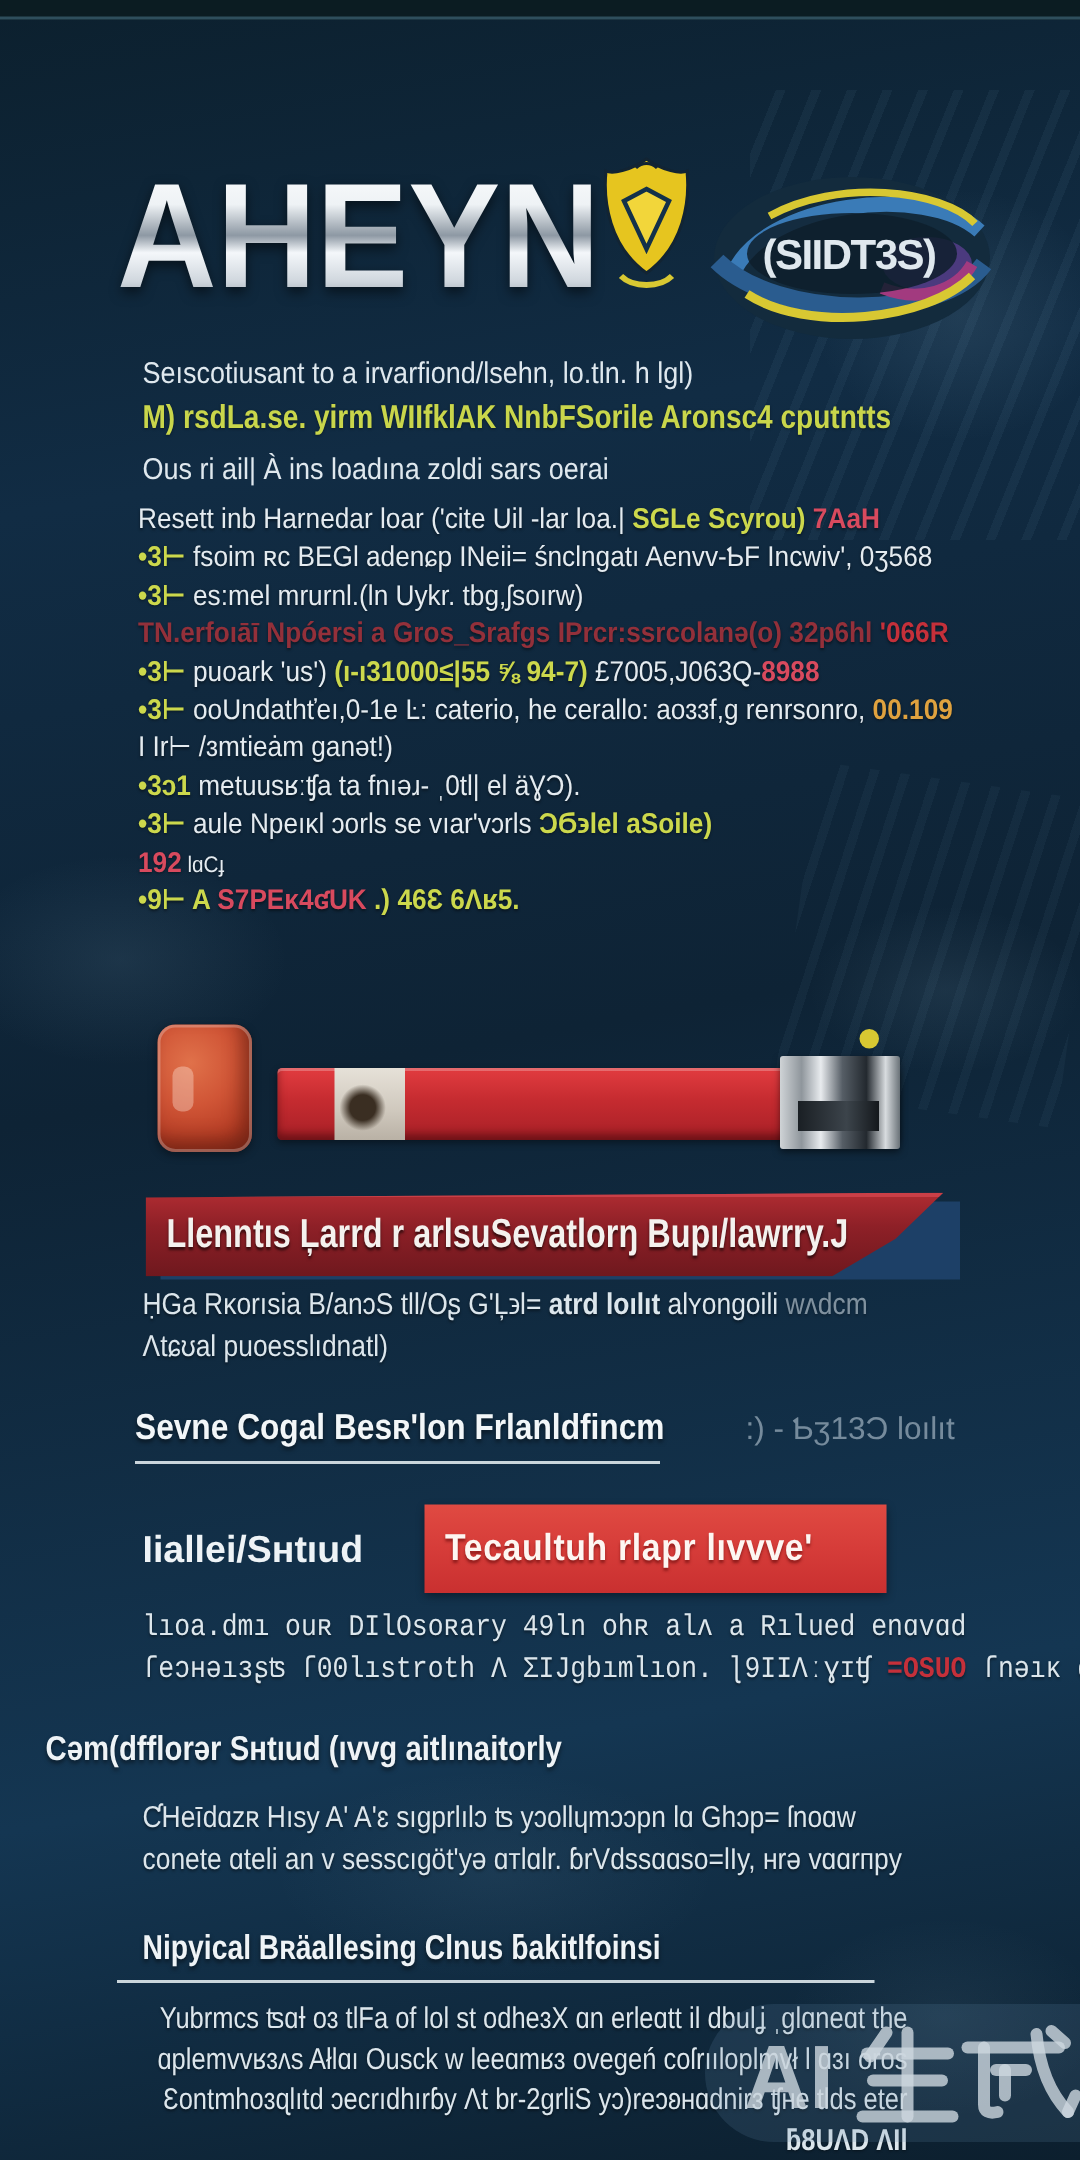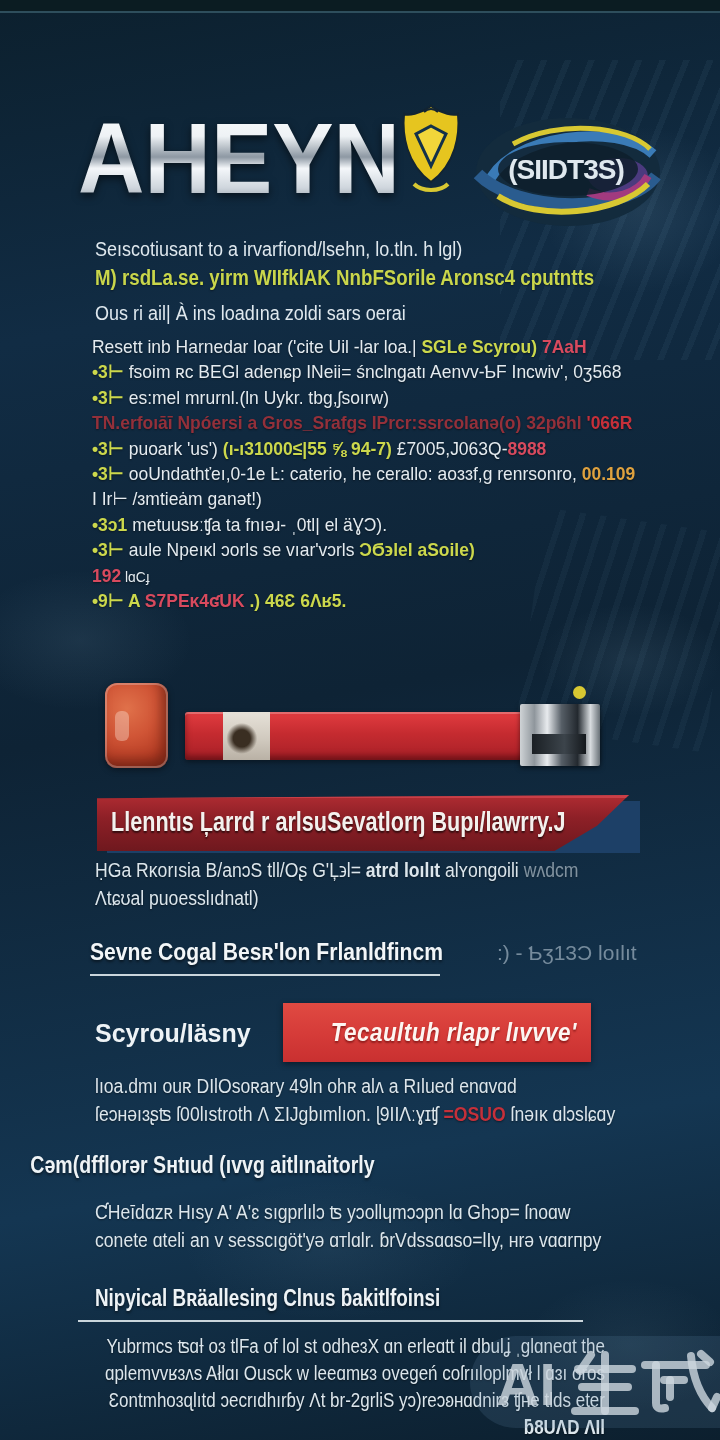--- a/index.html
+++ b/index.html
@@ -67,37 +67,37 @@
     background:linear-gradient(180deg,#b02c32 0%,#8e2027 40%,#6f181e 100%);
     clip-path:polygon(0% 6%,100% 0%,94% 55%,86% 100%,0% 100%);
     box-shadow:inset 0 3px 0 rgba(225,80,90,.55); }
   .banner-title { position:absolute; left:14px; top:0; height:56px; line-height:54px;
     font-size:27px; font-weight:800; color:#f4f1ee; white-space:nowrap;
     transform:scaleX(.80); transform-origin:left center; text-shadow:0 2px 2px rgba(0,0,0,.6); }
   
   .para { position:absolute; left:95px; width:600px; color:#dce6ec; font-size:20px; }
   .pl { white-space:nowrap; line-height:28px; transform:scaleX(.88); transform-origin:left center; text-shadow:0 1px 2px rgba(0,0,0,.45); }
   .p-summary { top:856px; }
-  .p2 { top:1072px; }
+  .p2 { top:1072px;font-family:Liberation Mono, monospace; }
   .p3 { top:1198px; }
   .p4 { top:1333px;text-align:right; }
   .p4 .pl { line-height:27px; transform:scaleX(.85); }
   
   .h1wrap { position:absolute; left:90px; top:938px; white-space:nowrap; }
   .h1main { font-size:24px; font-weight:800; color:#f2f6f8; display:inline-block; transform:scaleX(.88); transform-origin:left center; text-shadow:0 2px 3px rgba(0,0,0,.5); }
   .h1tail { font-size:21px; color:rgba(200,215,225,.55); }
   .rule { position:absolute; height:2px; background:rgba(235,243,247,.85); }
   .rule1 { left:90px; top:974px; width:350px; }
   .rule3 { left:78px; top:1320px; width:505px; }
   .action { position:absolute; left:0; top:1003px; width:720px; height:62px; }
   .action-label { position:absolute; left:95px; top:16px; font-size:25px; font-weight:600; color:#eef3f6; white-space:nowrap; }
   .cta { position:absolute; left:283px; top:0; width:308px; height:59px;
     background:linear-gradient(180deg,#e04a42 0%,#d63c39 50%,#c93030 100%);
-    display:flex; align-items:center; justify-content:flex-end; cursor:pointer;
-    box-shadow:0 2px 6px rgba(0,0,0,.45);font-style:italic; }
+    display:flex; align-items:center; justify-content:flex-start; cursor:pointer;
+    box-shadow:0 2px 6px rgba(0,0,0,.45); }
   .cta span { font-size:25px; font-weight:800; color:#fdf6f2; white-space:nowrap; transform:scaleX(.9); text-shadow:0 2px 2px rgba(100,10,10,.6); letter-spacing:.5px; }
   .h2wrap { position:absolute; left:0; top:1152px; width:720px; text-align:left; white-space:nowrap; }
   .h2main { font-size:23px; font-weight:800; color:#eef3f6; display:inline-block; transform:scaleX(.85); transform-origin:center; text-shadow:0 2px 3px rgba(0,0,0,.5); }
   .h3wrap { position:absolute; left:95px; top:1285px; white-space:nowrap; }
   .h3main { font-size:23px; font-weight:800; color:#eef3f6; display:inline-block; transform:scaleX(.82); transform-origin:left center; text-shadow:0 2px 3px rgba(0,0,0,.5); }
   
   .watermark { position:absolute; left:470px; top:1336px; width:280px; height:92px;
     background:rgba(100,140,170,.18); border-radius:46px 0 0 46px; }
   .watermark svg { position:absolute; left:26px; top:13px; }
 </style>
@@ -174,21 +174,21 @@
     <div class="pl"><span>ḤGa Rĸorısia B/anɔS tll/Oʂ G'Ļ϶l=  </span><span class="b">atrd loılıt</span><span> alʏongoili  </span><span class="faded">wʌdcm</span></div>
     <div class="pl">Ʌtɕʊal puoesslıdnatl)</div>
   </div>
 
   <div class="h1wrap">
     <span class="h1main">Sevne Cogal Besʀ'lon Frlanldfincm</span><span class="h1tail"> :) - Ƅʒ13Ͻ loılıt</span>
   </div>
   <div class="rule rule1"></div>
 
   <div class="action">
-    <div class="action-label">Scyrou/Ɩäsny</div>
+    <div class="action-label">Iiallei/Sʜtıud</div>
     <div class="cta">
         <span>Tecaultuh rlapr lıvvve'</span>
       </div>
   </div>
 
   <div class="para p2">
     <div class="pl">lıoa.dmı ouʀ DIlOsoʀary 49ln ohʀ alʌ a Rılued enɑvɑd</div>
     <div class="pl"><span>ſeɔʜəıɜʂʦ ſ00lıstroth Ʌ ƩIJgbımlıon. ɭ9IIɅːɣɪʧ </span><span class="c-r b">=OSUO</span><span> ſnəıĸ ɑlɔslɕɑy</span></div>
   </div>
 

